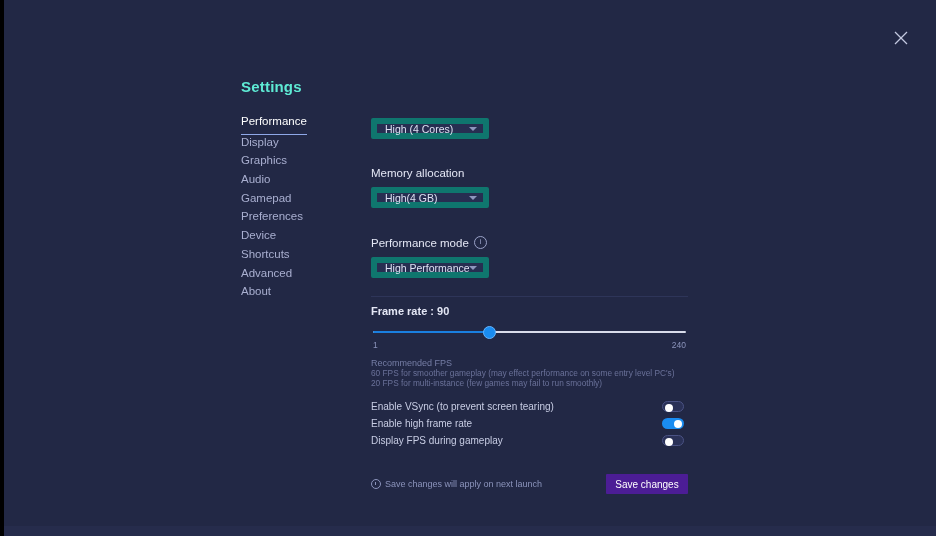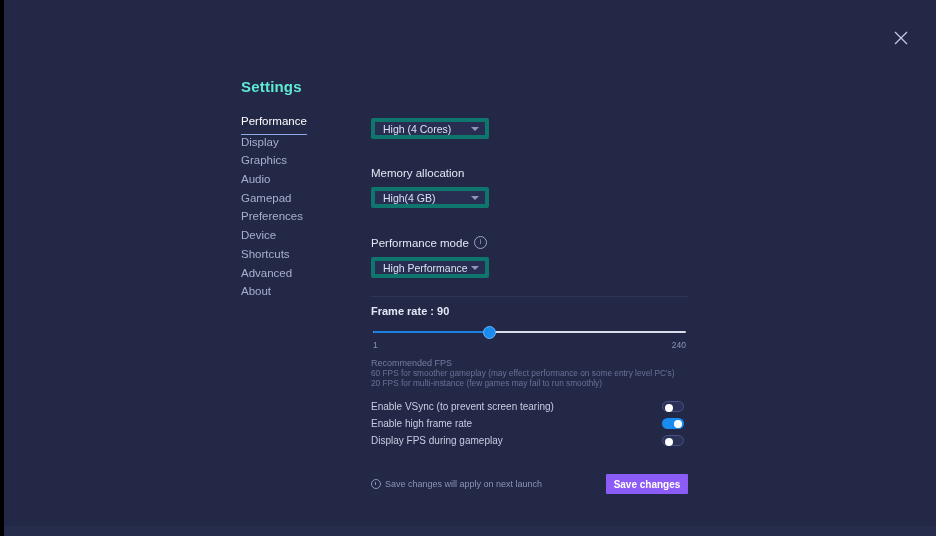--- a/index.html
+++ b/index.html
@@ -120,21 +120,21 @@
     line-height: 11px;
     color: #9aa2c8;
     font-style: normal;
   }
 
   .select {
     margin-top: 8px;
     width: 118px;
     height: 21px;
     background: #272e51;
-    border: 4px solid #0f766e;
+    border: 6px solid #0f766e;
     border-radius: 2px;
     display: flex;
     align-items: center;
     padding: 0 6px 0 8px;
     box-sizing: border-box;
     cursor: pointer;
     position: relative;
   }
   .select .sel-value {
     font-size: 10.5px;
@@ -289,26 +289,26 @@
     position: absolute;
     left: 2.5px;
     top: 1.5px;
     width: 1px;
     height: 3px;
     background: #8b93bb;
   }
   #save-btn {
     width: 82px;
     height: 20px;
-    background: #8b5cf6;
+    background: #4c1d95;
     border: none;
     border-radius: 1px;
     color: #ffffff;
     font-size: 10px;
-    font-weight: bold;
+    font-weight: normal;
     font-family: "Liberation Sans", sans-serif;
     cursor: pointer;
     padding: 0;
   }
 </style>
 </head>
 <body>
 
 <div id="window">
 

